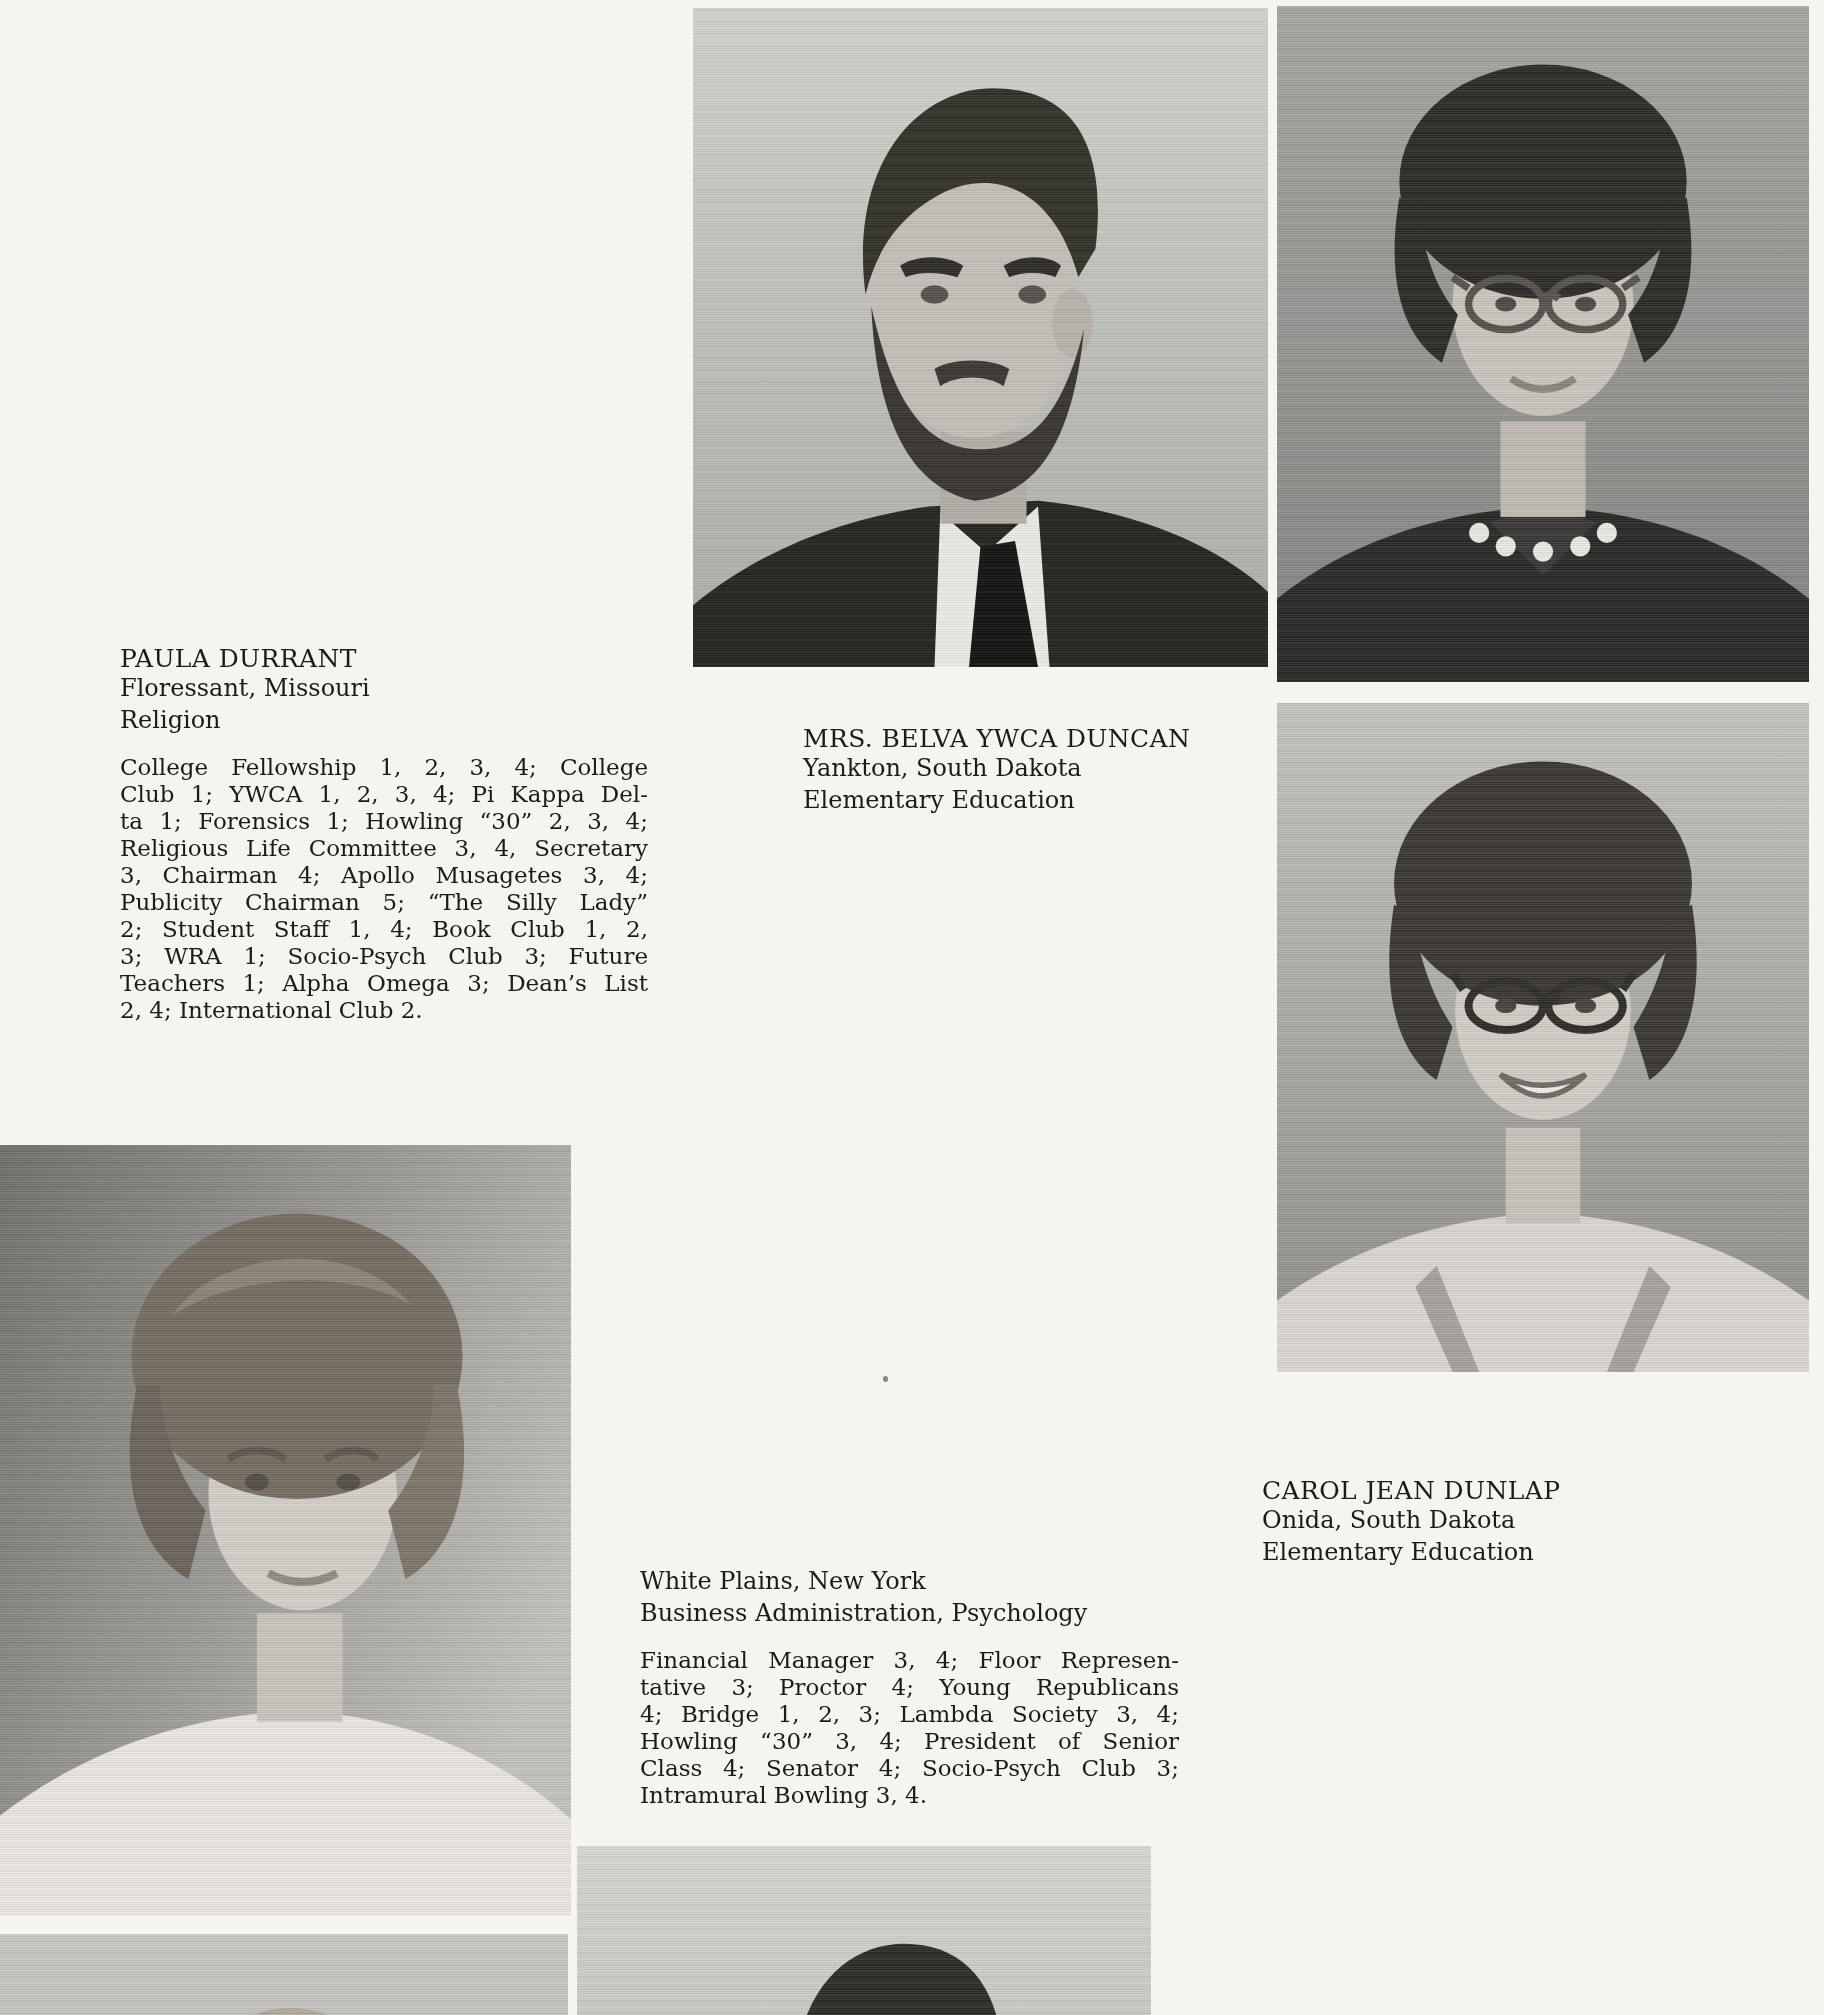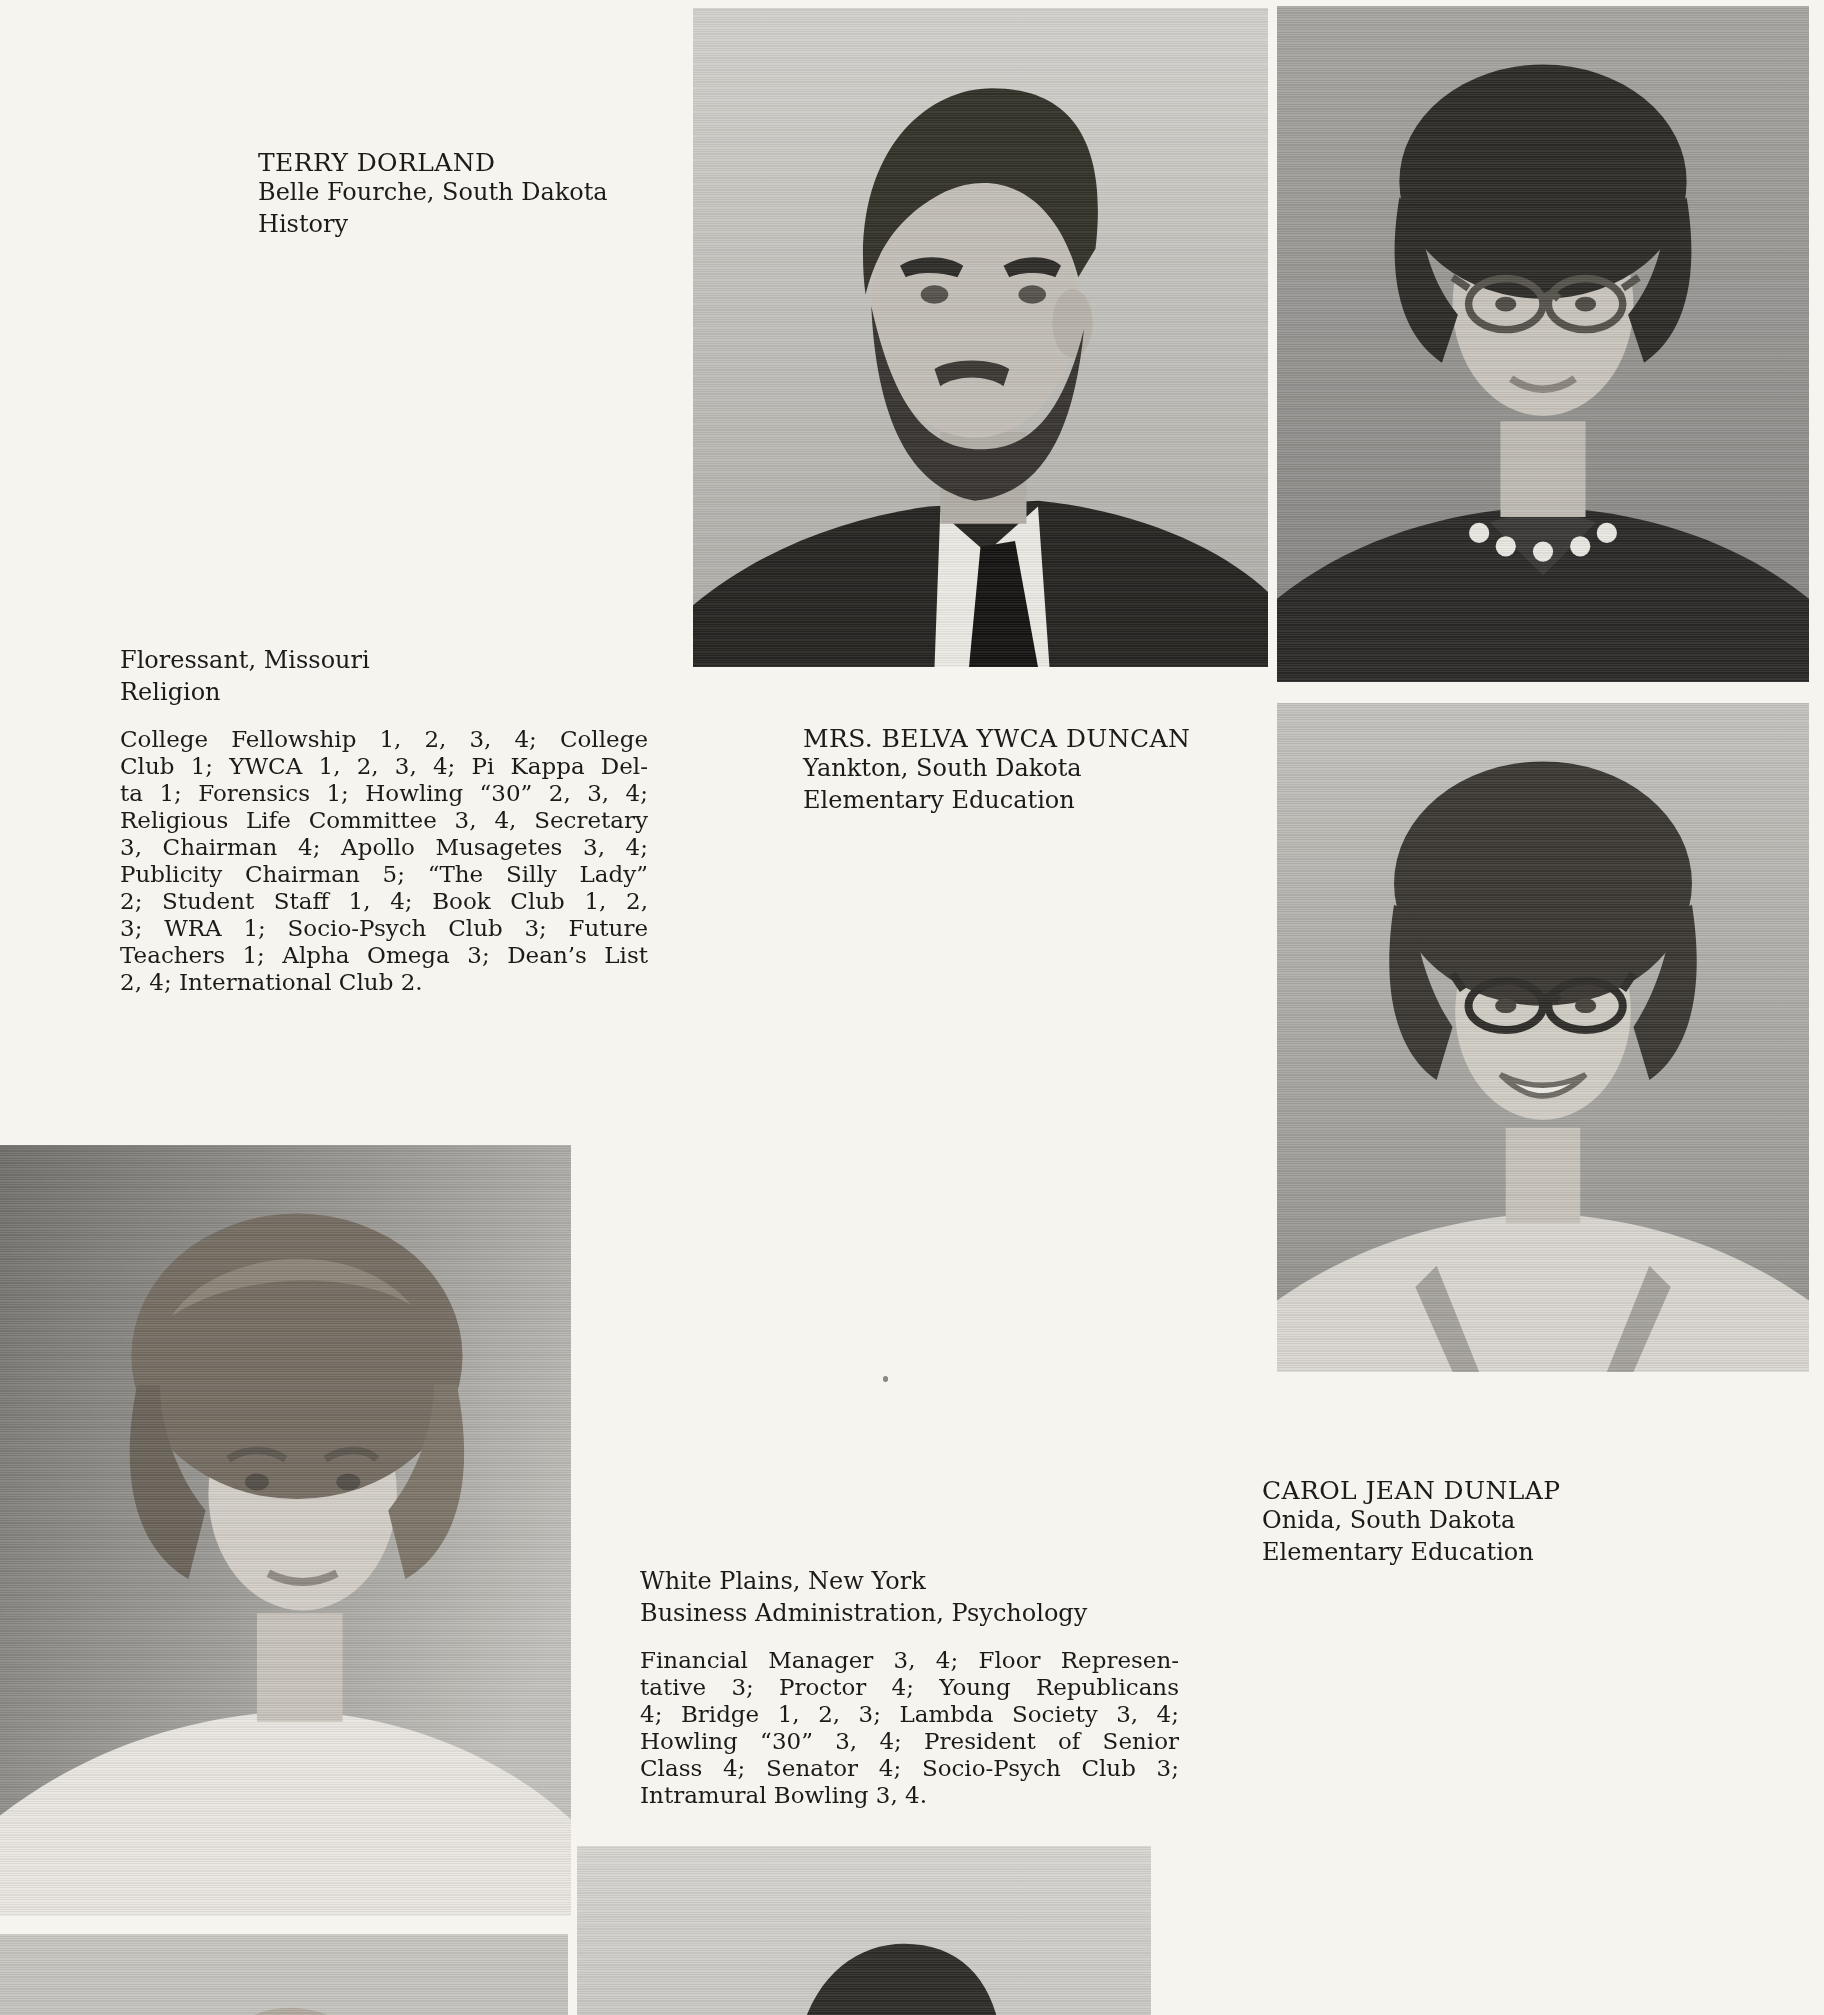--- a/index.html
+++ b/index.html
@@ -202,27 +202,23 @@
       <ellipse cx="39" cy="53" rx="3.2" ry="5.5" fill="#beb9b1"></ellipse>
       <path d="M38,48 C36,27 46,17 57,17 C70,17 76,28 74,46 C68,32 60,29 51,32 C44,35 40,41 38,48 Z" fill="#2e2c29"></path>
       <path d="M46,44 C49,42 53,42 56,44" fill="none" stroke="#4a463f" stroke-width="1.3"></path>
       <path d="M61,44 C64,42 68,42 70,44" fill="none" stroke="#4a463f" stroke-width="1.3"></path>
       <ellipse cx="49" cy="48" rx="2.1" ry="1.5" fill="#4d4942"></ellipse>
       <ellipse cx="65" cy="48" rx="2.1" ry="1.5" fill="#4d4942"></ellipse>
       <path d="M47,61 Q55,68 63,61 Q55,64 47,61 Z" fill="#eceae4" stroke="#6b6761" stroke-width="1"></path>
     </svg>
   </figure>
 
-  <section class="entry" id="entry-dorland">
-    <div class="name">TERRY DORLAND</div>
-    <div class="hometown">Belle Fourche, South Dakota</div>
-    <div class="major">History</div>
-  </section>
 
   <section class="entry" id="entry-durrant">
+    <div class="name">PAULA DURRANT</div>
     <div class="hometown">Floressant, Missouri</div>
     <div class="major">Religion</div>
     <div class="activities">
         <div class="jline">College Fellowship 1, 2, 3, 4; College</div>
         <div class="jline">Club 1; YWCA 1, 2, 3, 4; Pi Kappa Del-</div>
         <div class="jline">ta 1; Forensics 1; Howling “30” 2, 3, 4;</div>
         <div class="jline">Religious Life Committee 3, 4, Secretary</div>
         <div class="jline">3, Chairman 4; Apollo Musagetes 3, 4;</div>
         <div class="jline">Publicity Chairman 5; “The Silly Lady”</div>
         <div class="jline">2; Student Staff 1, 4; Book Club 1, 2,</div>

